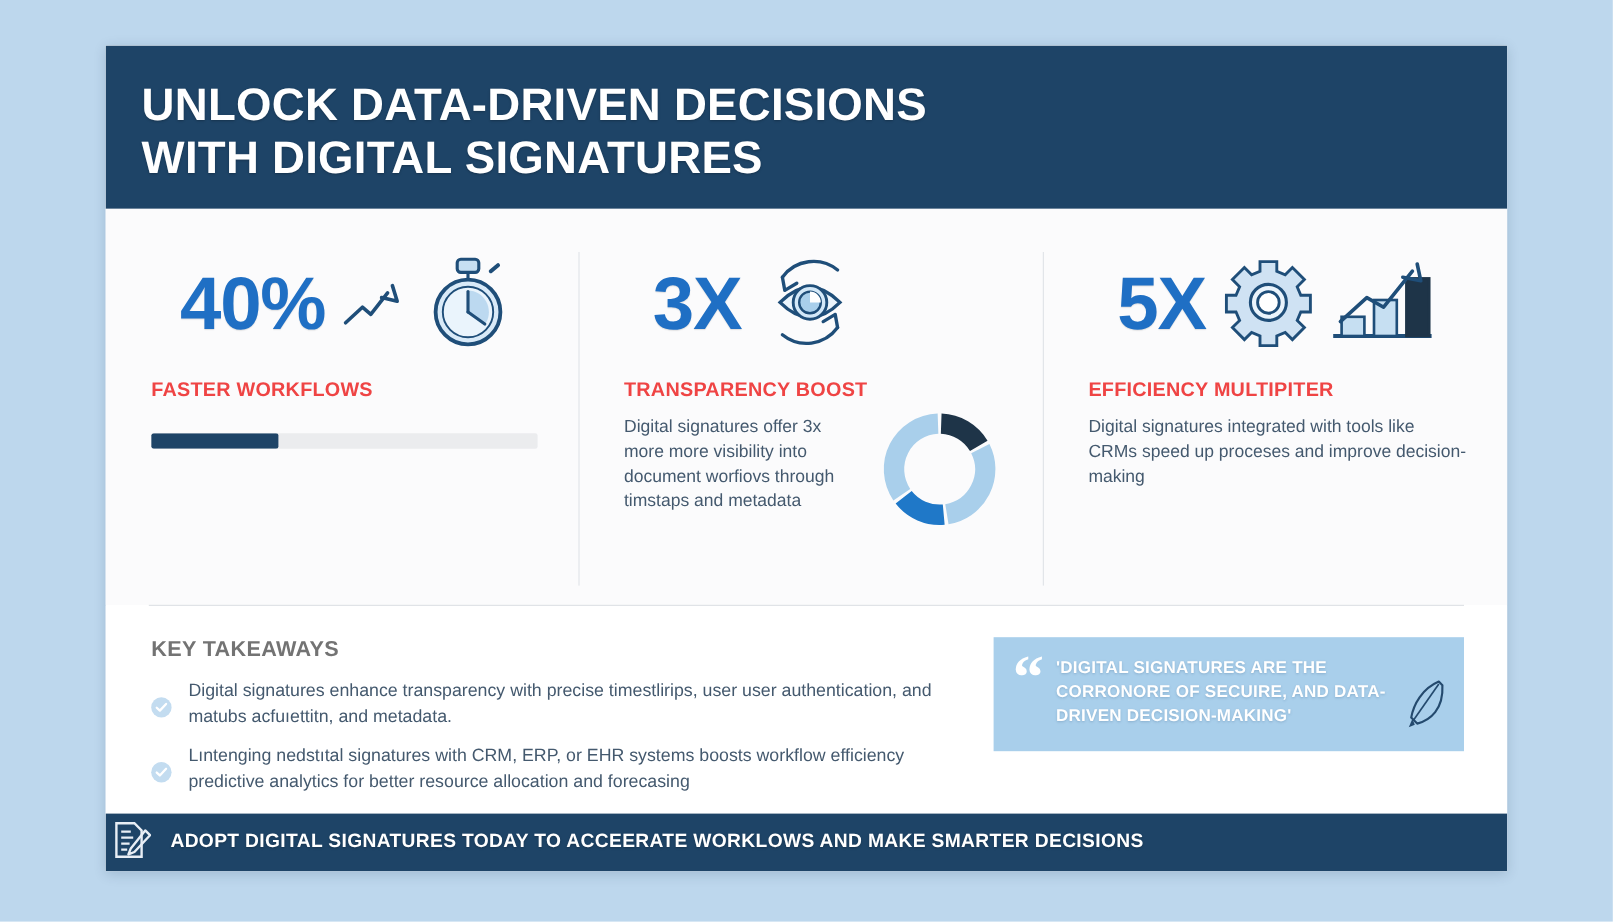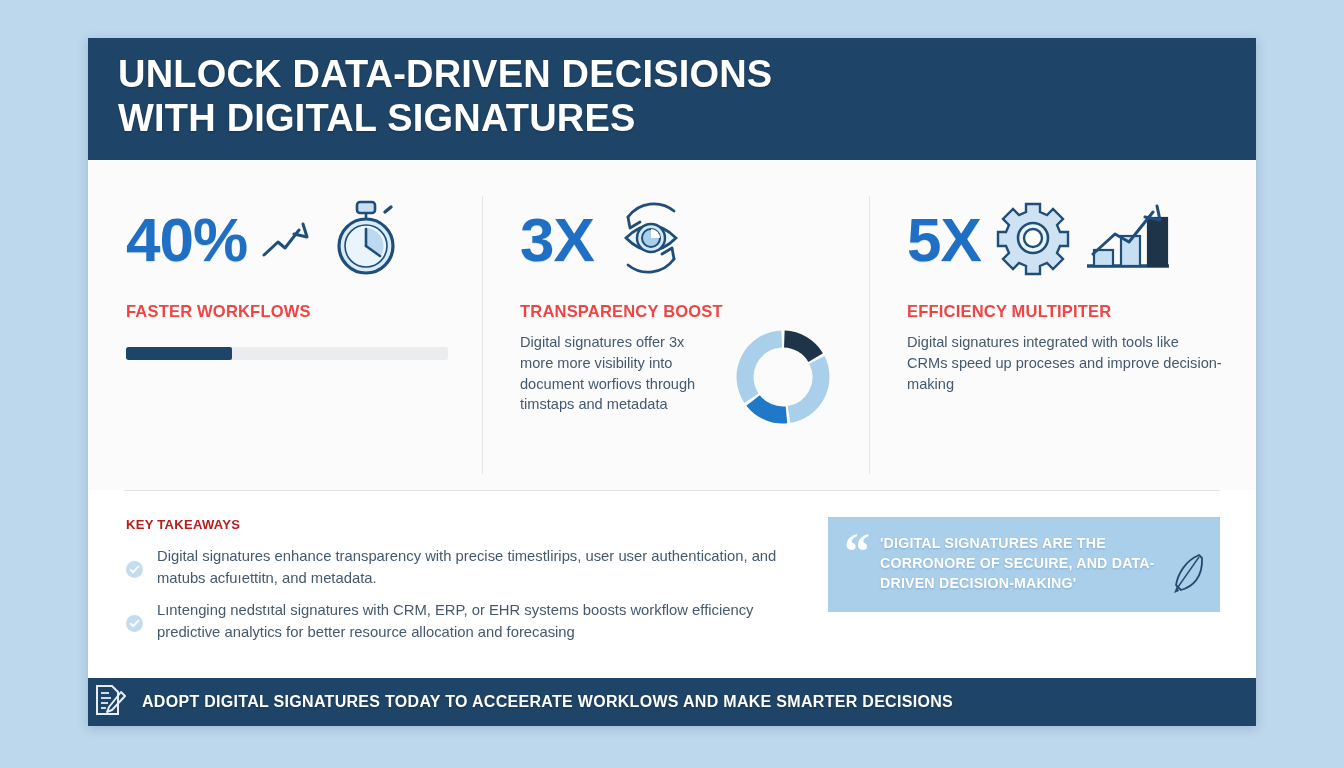--- a/index.html
+++ b/index.html
@@ -28,21 +28,21 @@
     background: #ffffff;
     box-shadow: 0 2px 10px rgba(20,50,80,0.18);
     display: flex;
     flex-direction: column;
     overflow: hidden;
   }
 
   
   .header {
     background: #1e4467;
-    padding: 14px 30px 20px 30px;
+    padding: 28px 30px 20px 30px;
     flex: 0 0 auto;
   }
   .header h1 {
     color: #ffffff;
     font-size: 38px;
     font-weight: bold;
     line-height: 1.16;
     letter-spacing: 0.2px;
     text-shadow: 0 1px 2px rgba(0,0,0,0.25);
   }
@@ -75,20 +75,21 @@
     gap: 14px;
     height: 96px;
   }
   .stat-num {
     font-size: 62px;
     font-weight: bold;
     color: #1f6fc4;
     letter-spacing: -1px;
     line-height: 1;
     text-shadow: 0 1px 1px rgba(0,0,0,0.12);
+    margin-left: 24px;
   }
   .stat-icons { display: flex; align-items: center; gap: 10px; }
 
   .stat-label {
     margin-top: 14px;
     font-size: 16.5px;
     font-weight: bold;
     color: #ef4444;
     letter-spacing: 0.2px;
   }
@@ -128,23 +129,23 @@
   
   .lower {
     flex: 1 1 auto;
     display: flex;
     padding: 26px 36px 0 38px;
     gap: 26px;
     background: #ffffff;
   }
   .takeaways { flex: 1 1 auto; }
   .takeaways h2 {
-    font-size: 13px;
-    font-weight: bold;
-    color: #b91c1c;
+    font-size: 18px;
+    font-weight: bold;
+    color: #737373;
     letter-spacing: 0.3px;
     margin-bottom: 14px;
   }
   .t-item {
     display: flex;
     gap: 14px;
     margin-bottom: 11px;
     align-items: center;
   }
   .check {

